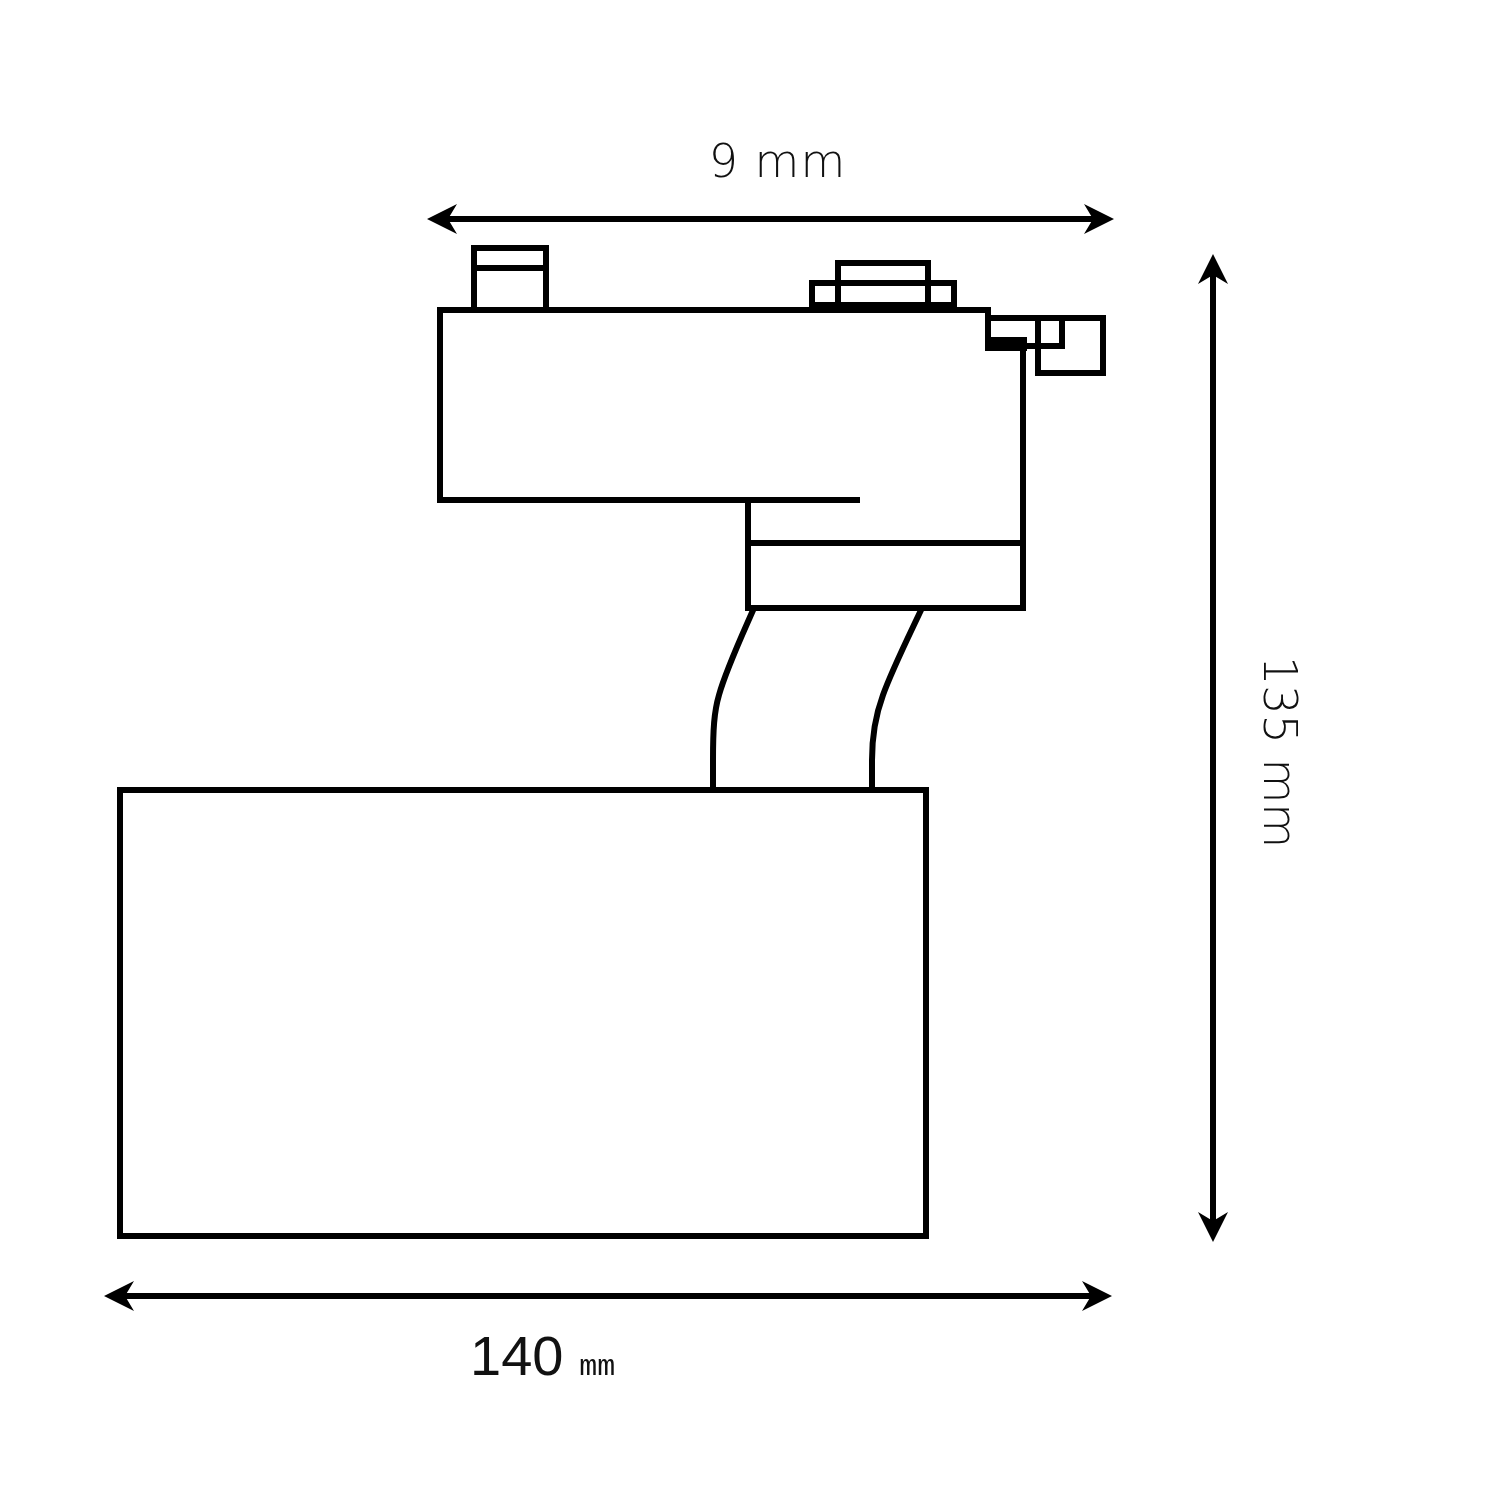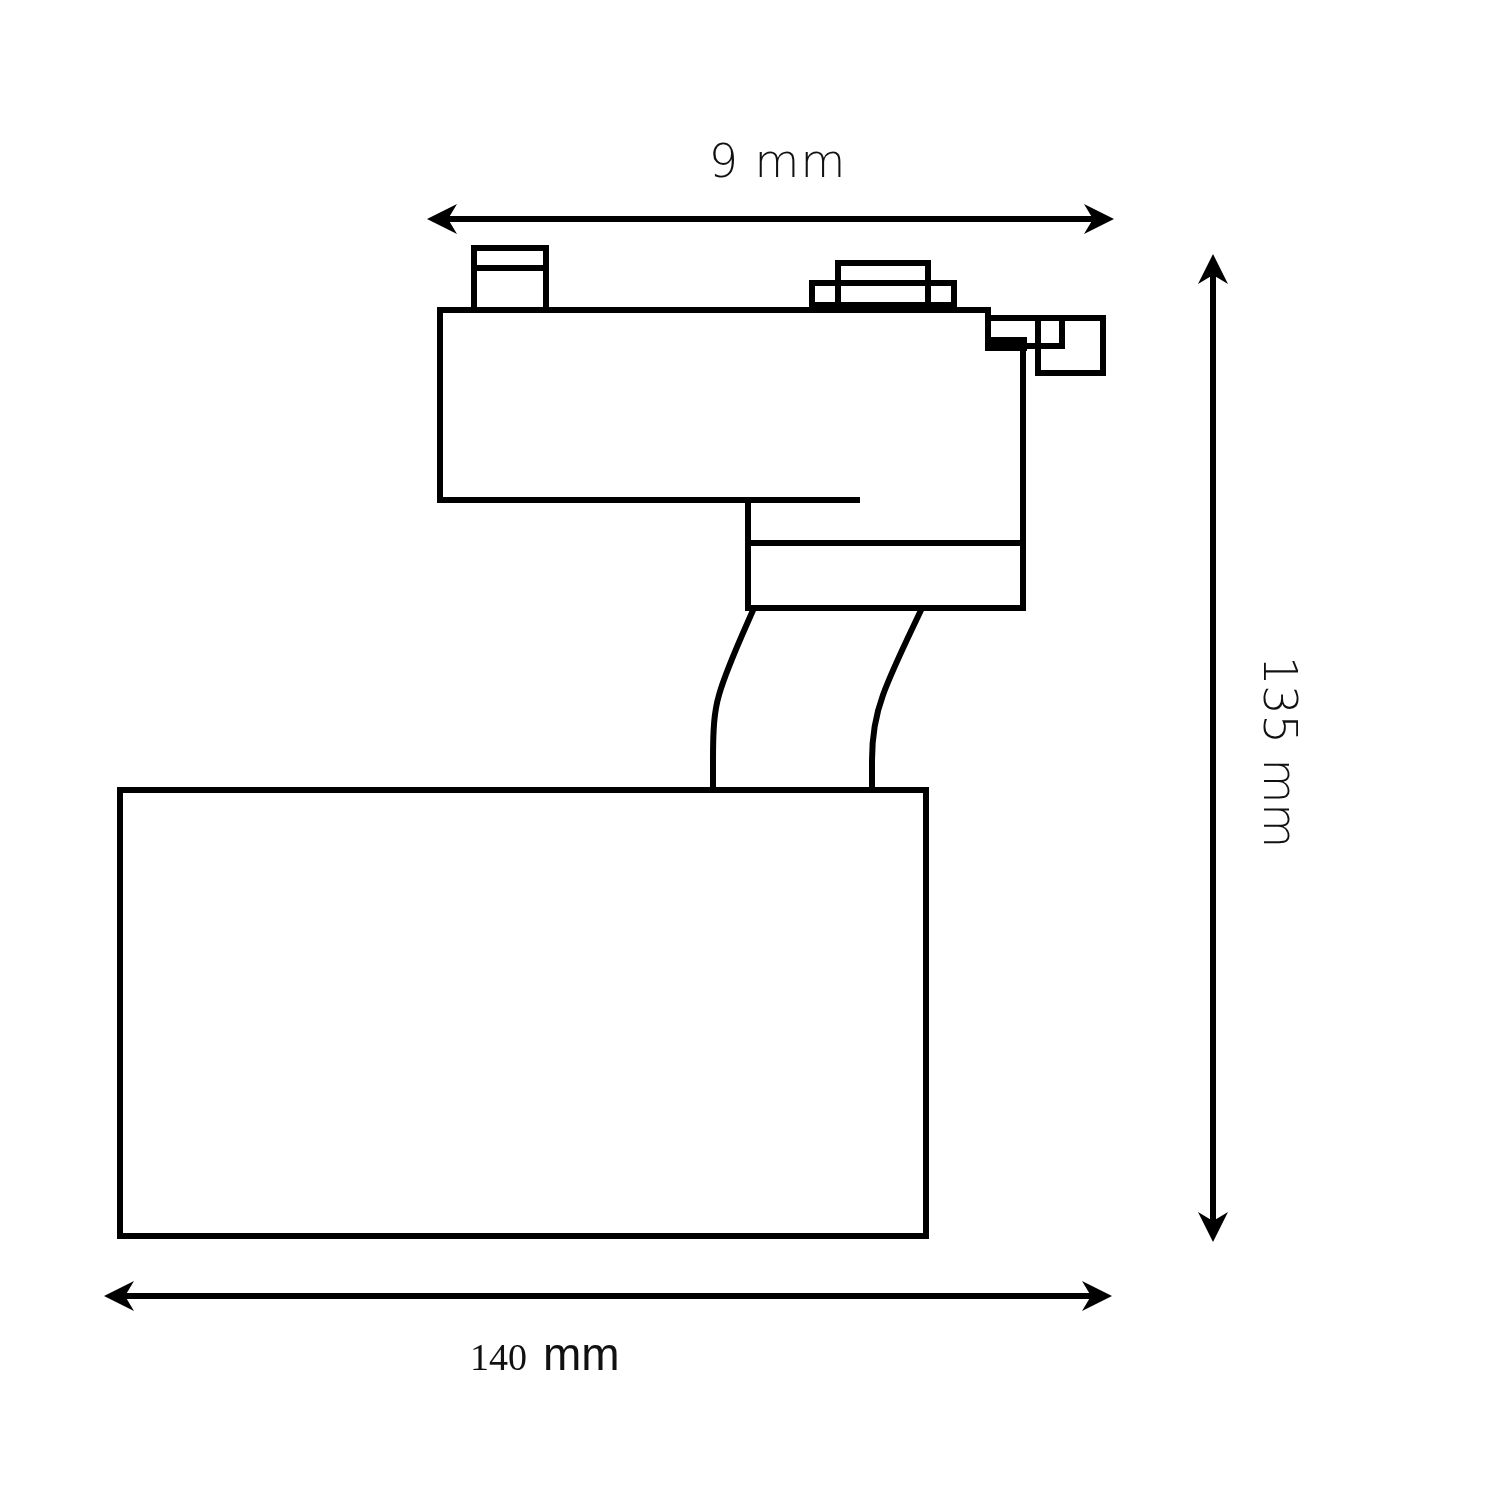--- a/index.html
+++ b/index.html
@@ -7,22 +7,22 @@
     #drawing { position: absolute; left: 0; top: 0; width: 1500px; height: 1500px; }
     .dim-label {
       position: absolute;
       font-family: "DejaVu Sans", sans-serif;
       color: #111111;
       white-space: nowrap;
       line-height: 1;
     }
     #label-top { left: 0; width: 1555px; top: 138px; text-align: center; font-size: 46px; font-weight: 300; letter-spacing: 1px; }
     #label-bottom { left: 470px; top: 1328px; font-size: 50px; }
-    #label-bottom .num { font-family: Liberation Serif, serif; font-size: 38px; }
-    #label-bottom .unit { font-family: Liberation Sans, sans-serif; font-size: 46px; font-weight: 300; }
+    #label-bottom .num { font-family: Liberation Sans, sans-serif; font-size: 56px; }
+    #label-bottom .unit { font-family: Liberation Mono, monospace; font-size: 30px; font-weight: 300; }
     #label-right {
       left: 1280px; top: 752px; font-size: 46px; font-weight: 300;
       transform: translate(-50%, -50%) rotate(90deg);
       transform-origin: center center;
     }
   </style>
 </head>
 <body>
 
 <svg id="drawing" viewBox="0 0 1500 1500" xmlns="http://www.w3.org/2000/svg">

